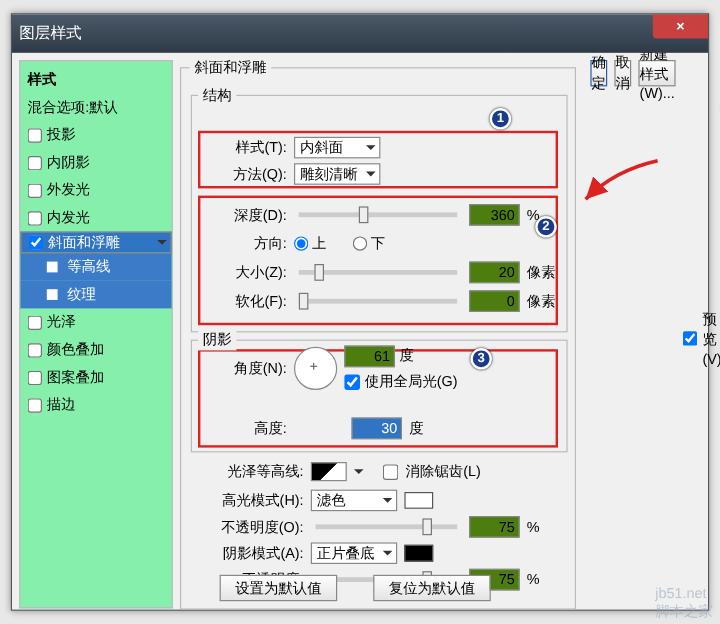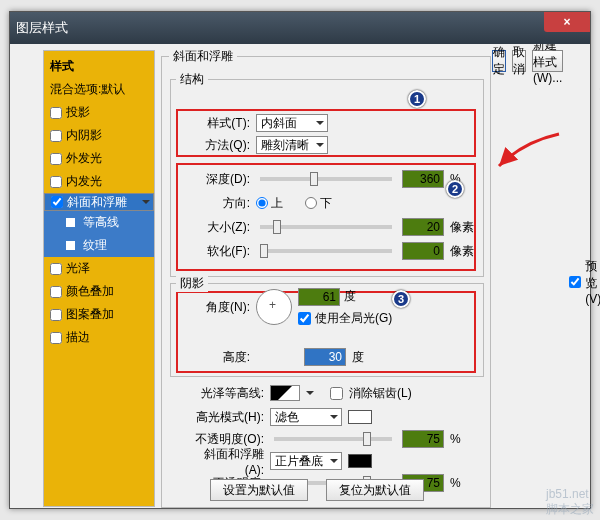--- a/index.html
+++ b/index.html
@@ -2,21 +2,21 @@
 <html><head>
 <meta charset="utf-8">
 <style>
 * { box-sizing: border-box; margin: 0; padding: 0; font-family: "Microsoft YaHei", SimSun, sans-serif; font-size: 12px; }
 body { background: #e8e8e8; width: 600px; height: 520px; position: relative; }
 .window { position: absolute; top: 11px; left: 9px; width: 582px; height: 498px; background: #f0f0f0; border: 1px solid #555; box-shadow: 0 0 6px rgba(0,0,0,0.4); }
 .titlebar { height: 27px; background: linear-gradient(#4a5968,#2e3a46); color: #fff; display: flex; align-items: center; padding: 16px 6px; position: relative; }
 .titlebar .ttxt { font-size: 13px; }
 .titlebar .close { position: absolute; right: 0; top: 0; width: 46px; height: 20px; background: #c84040; color: #fff; display: flex; align-items: center; justify-content: center; font-weight: bold; border-bottom-left-radius: 3px; }
 .body { display: flex; padding: 6px; gap: 6px; height: calc(100% - 27px); }
-.sidebar { width: 112px; border: 1px solid #bbb; background: #eab308; padding: 4px 0; margin-left: 27px; }
+.sidebar { width: 128px; border: 1px solid #bbb; background: #86efac; padding: 4px 0; }
 .sidebar .heading { padding: 3px 6px; font-weight: bold; }
 .sidebar .item { display: flex; align-items: center; gap: 4px; padding: 3px 6px; cursor: default; }
 .sidebar .item input { width: 12px; height: 12px; }
 .sidebar .item.sel { background: #3074c4; color: #fff; }
 .sidebar .item.sub { padding-left: 22px; background: #3c7bc8; color: #fff; }
 .sidebar .item.sub .sq { width: 9px; height: 9px; background: #fff; margin-right: 4px; }
 .main { flex: 1; position: relative; }
 .grouptitle { position: absolute; top: -2px; left: 8px; background: #f0f0f0; padding: 0 4px; z-index: 2; }
 .panel { position: absolute; border: 1px solid #bbb; top: 6px; left: 0; width: 330px; height: 452px; }
 .subtitle { position: absolute; left: 14px; background: #f0f0f0; padding: 0 4px; z-index: 3; font-size: 12px; }
@@ -49,21 +49,21 @@
 .chk { display: flex; align-items: center; gap: 4px; margin-top: 6px; }
 .chk input { width: 12px; height: 12px; }
 .preview { width: 66px; height: 66px; margin-top: 6px; background: #7a7a7a; border: 1px solid #555; display: flex; align-items: center; justify-content: center; }
 .preview .inner { width: 40px; height: 40px; background: linear-gradient(135deg,#333 40%,#aaa 60%); transform: rotate(45deg); }
 .badge { position: absolute; width: 18px; height: 18px; border-radius: 50%; background: #1a3a8a; color: #fff; font-weight: bold; display: flex; align-items: center; justify-content: center; font-size: 11px; border: 2px solid #fff; box-shadow: 0 0 2px #000; }
 .b1 { left: 398px; top: 78px; }
 .b2 { left: 436px; top: 168px; }
 .b3 { left: 382px; top: 278px; }
 .arrow { position: absolute; left: 332px; top: 82px; width: 70px; height: 40px; }
 .arrow svg { width: 100%; height: 100%; }
-.footer { position: absolute; bottom: 6px; left: 48px; display: flex; gap: 18px; text-align: right; }
+.footer { position: absolute; bottom: 6px; left: 32px; display: flex; gap: 30px; text-align: right; }
 .footer .btn { width: 98px; }
 .watermark { position: absolute; right: 6px; bottom: 2px; color: #9ab; font-size: 14px; opacity: .6; }
 </style>
 </head>
 <body>
 
 <div class="window">
   <div class="titlebar">
     <span class="ttxt">图层样式</span>
     <div class="close">×</div>
@@ -222,21 +222,21 @@
         </div>
         <div class="row" style="left:24px; top:372px; width:290px">
           <label style="width:78px">不透明度(O):</label>
           <div class="slider">
               <div class="thumb" style="left:75%"></div>
             </div>
           <span class="num">75</span>
           <span class="unit">%</span>
         </div>
         <div class="row" style="left:24px; top:394px; width:290px">
-          <label style="width:78px">斜面和浮雕(A):</label>
+          <label style="width:78px">阴影模式(A):</label>
           <div class="sel">
               <span>正片叠底</span>
             </div>
           <span class="colorsw" style="background:#000"></span>
         </div>
         <div class="row" style="left:24px; top:416px; width:290px">
           <label style="width:78px">不透明度:</label>
           <div class="slider">
               <div class="thumb" style="left:75%"></div>
             </div>

